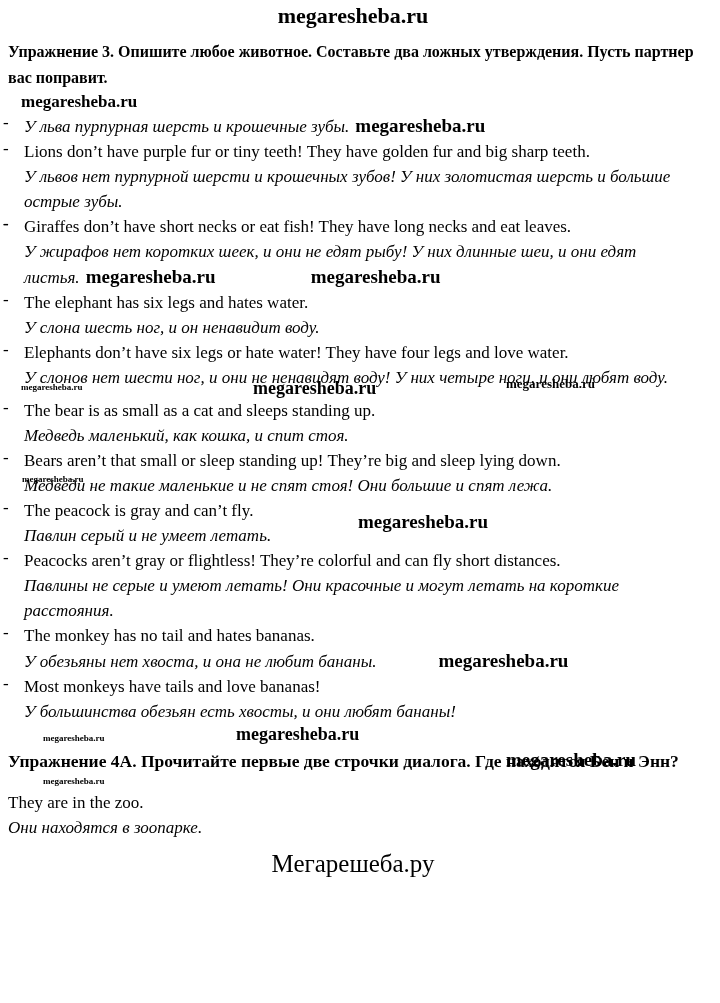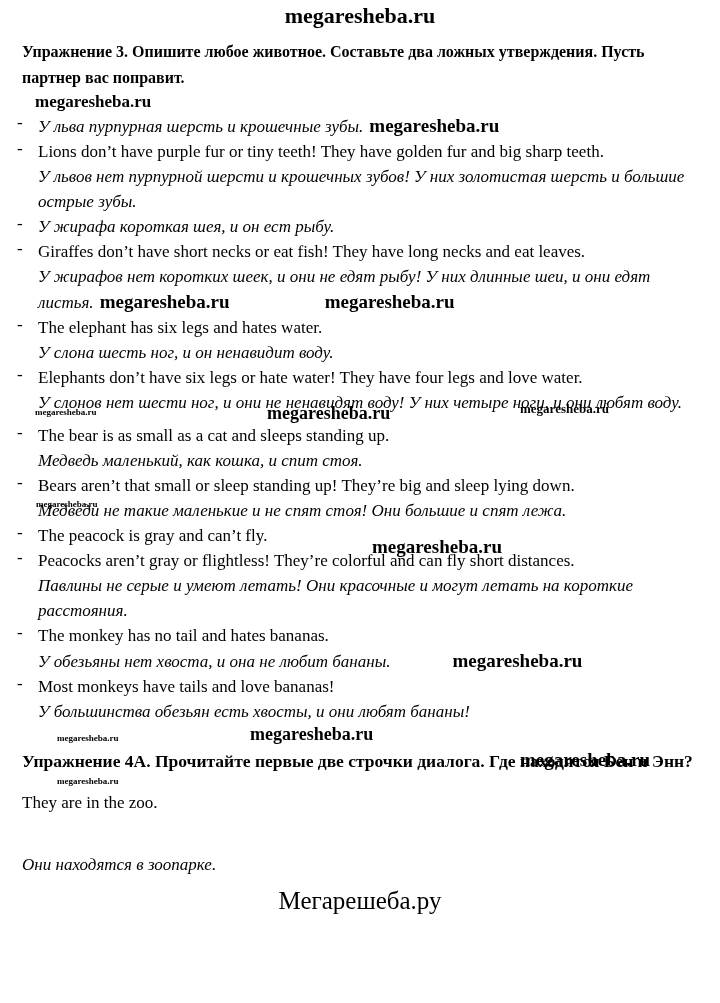--- a/index.html
+++ b/index.html
@@ -2,21 +2,21 @@
 <html><head>
 <meta charset="utf-8">
 <style>
   * { box-sizing: border-box; margin: 0; padding: 0; }
   html, body { background: #ffffff; }
   body {
     width: 720px; height: 1003px; overflow: hidden;
     font-family: "Liberation Serif", serif;
     color: #000;
   }
-  .page { padding: 2px 22px 0 22px; position: relative; width: 720px; height: 1003px; }
+  .page { padding: 2px 22px 0 8px; position: relative; width: 720px; height: 1003px; }
 
   .wm { font-weight: bold; font-style: normal; font-family: "Liberation Serif", serif; color: #000; white-space: nowrap; }
   .top-wm { text-align: center; font-size: 22px; font-weight: bold; line-height: 28px; }
 
   .h3 { font-size: 16px; font-weight: bold; margin-top: 9px; line-height: 26px; }
   .wm-line { margin-left: 13px; font-size: 17px; height: 22px; line-height: 22px; }
 
   .list { margin-top: 0; }
   .item { position: relative; padding-left: 16px; font-size: 17px; line-height: 25px; }
   .dash { position: absolute; left: -5px; top: -3px; font-size: 17px; font-weight: normal; }
@@ -41,21 +41,21 @@
   .wm-row2 { position: relative; height: 24px; }
   .wm-row2 .p1 { position: absolute; left: 35px;  top: 9px; font-size: 9px; }
   .wm-row2 .p2 { position: absolute; left: 228px; top: 0;   font-size: 18px; }
 
   .h4 { position: relative; font-size: 17.5px; font-weight: bold; line-height: 26px; }
   .h4 .wm-corner { position: absolute; left: 498px; bottom: 1px; font-size: 19px; }
 
   .tiny-line { margin-left: 35px; font-size: 9px; height: 16px; line-height: 14px; font-weight: bold; }
 
   .ans-en { font-size: 17px; line-height: 25px; }
-  .ans-ru { font-size: 17px; line-height: 25px; font-style: italic; margin-top: 37px; }
+  .ans-ru { font-size: 17px; line-height: 25px; font-style: italic; }
 
   .footer { text-align: center; font-size: 25px; font-weight: normal; margin-top: 8px; line-height: 32px; }
 </style>
 </head>
 <body>
 
 <div class="page">
 
   <div class="top-wm">megaresheba.ru</div>
 
@@ -73,21 +73,20 @@
     </div>
 
     <div class="item">
       <span class="dash">-</span>
       <p class="en">Lions don’t have purple fur or tiny teeth! They have golden fur and big sharp teeth.</p>
       <p class="ru">У львов нет пурпурной шерсти и крошечных зубов! У них золотистая шерсть и большие острые зубы.</p>
     </div>
 
     <div class="item">
       <span class="dash">-</span>
-      <p class="ru">У жирафа короткая шея, и он ест рыбу.</p>
     </div>
 
     <div class="item">
       <span class="dash">-</span>
       <p class="en">Giraffes don’t have short necks or eat fish! They have long necks and eat leaves.</p>
       <p class="ru"><span>У жирафов нет коротких шеек, и они не едят рыбу! У них длинные шеи, и они едят листья.</span><span class="wm wm-lg wm-inline">megaresheba.ru</span><span class="wm wm-lg wm-inline-far">megaresheba.ru</span></p>
     </div>
 
     <div class="item">
       <span class="dash">-</span>
@@ -117,20 +116,21 @@
       <span class="dash">-</span>
       <span class="wm wm-xs wm-abs8">megaresheba.ru</span>
       <p class="en">Bears aren’t that small or sleep standing up! They’re big and sleep lying down.</p>
       <p class="ru">Медведи не такие маленькие и не спят стоя! Они большие и спят лежа.</p>
     </div>
 
     <div class="item">
       <span class="dash">-</span>
       <span class="wm wm-lg wm-abs9">megaresheba.ru</span>
       <p class="en">The peacock is gray and can’t fly.</p>
+      <p class="ru">Павлин серый и не умеет летать.</p>
     </div>
 
     <div class="item">
       <span class="dash">-</span>
       <p class="en">Peacocks aren’t gray or flightless! They’re colorful and can fly short distances.</p>
       <p class="ru">Павлины не серые и умеют летать! Они красочные и могут летать на короткие расстояния.</p>
     </div>
 
     <div class="item">
       <span class="dash">-</span>

